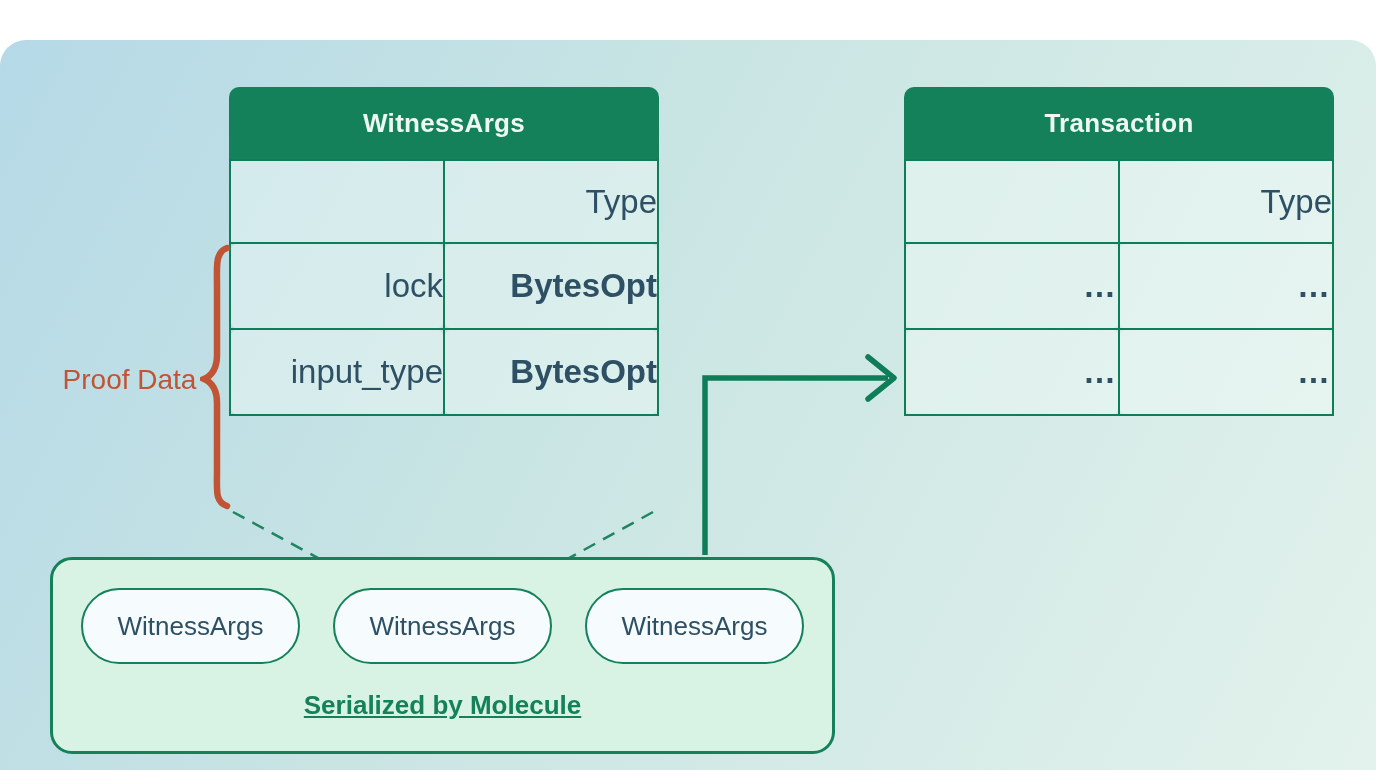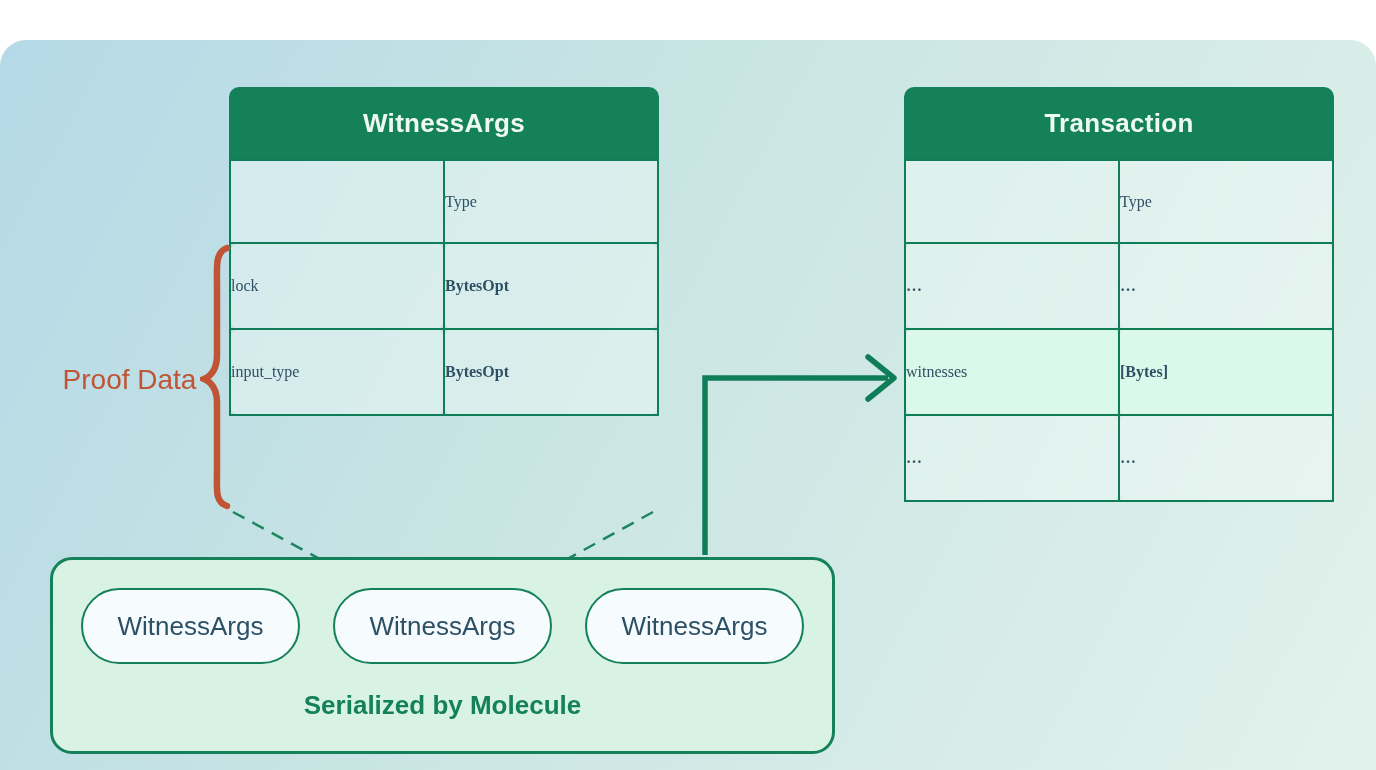--- a/index.html
+++ b/index.html
@@ -35,27 +35,26 @@
     letter-spacing: 0.3px;
   }
   table.struct-body {
     border-collapse: collapse;
     table-layout: fixed;
     width: 430px;
   }
   table.struct-body td {
     border: 2px solid #0f7d57;
     width: 50%;
-    text-align: left;
+    text-align: right;
     vertical-align: middle;
-    font-size: 16px;
+    font-size: 33px;
     color: #2e5065;
     background: rgba(243, 252, 248, 0.42);
     padding: 0;
-    font-family: Liberation Serif, serif;
   }
   tr.type-header-row td { height: 81px; }
   tr.data-row td { height: 84px; border-radius: 9px; }
   td.type-cell { font-weight: bold; }
   td.dots { font-weight: bold; letter-spacing: 2px; }
   tr.highlight td { background: #dbf9ea; }
 
   #witnessargs-table { left: 229px; top: 47px; }
   #transaction-table { left: 904px; top: 47px; }
 
@@ -113,20 +112,21 @@
     justify-content: center;
     font-size: 26px;
     color: #2e5065;
   }
   #serialized-label {
     margin-top: 26px;
     text-align: center;
     font-size: 26px;
     font-weight: bold;
     color: #15815b;
+    text-decoration: underline;
   }
 </style>
 </head>
 <body>
 
 <div id="canvas">
 
   <div class="struct-table" id="witnessargs-table">
     <div class="struct-header">WitnessArgs</div>
     <table class="struct-body">
@@ -152,24 +152,20 @@
     <table class="struct-body">
       <tbody>
           <tr class="type-header-row">
         <td></td>
         <td>Type</td>
       </tr>
       <tr class="data-row">
         <td class="dots">…</td>
         <td class="dots">…</td>
       </tr>
-      <tr class="data-row highlight">
-        <td>witnesses</td>
-        <td class="type-cell">[Bytes]</td>
-      </tr>
       <tr class="data-row">
         <td class="dots">…</td>
         <td class="dots">…</td>
       </tr>
     </tbody>
       </table>
   </div>
 
   <div id="proof-data-label">Proof Data</div>
 

